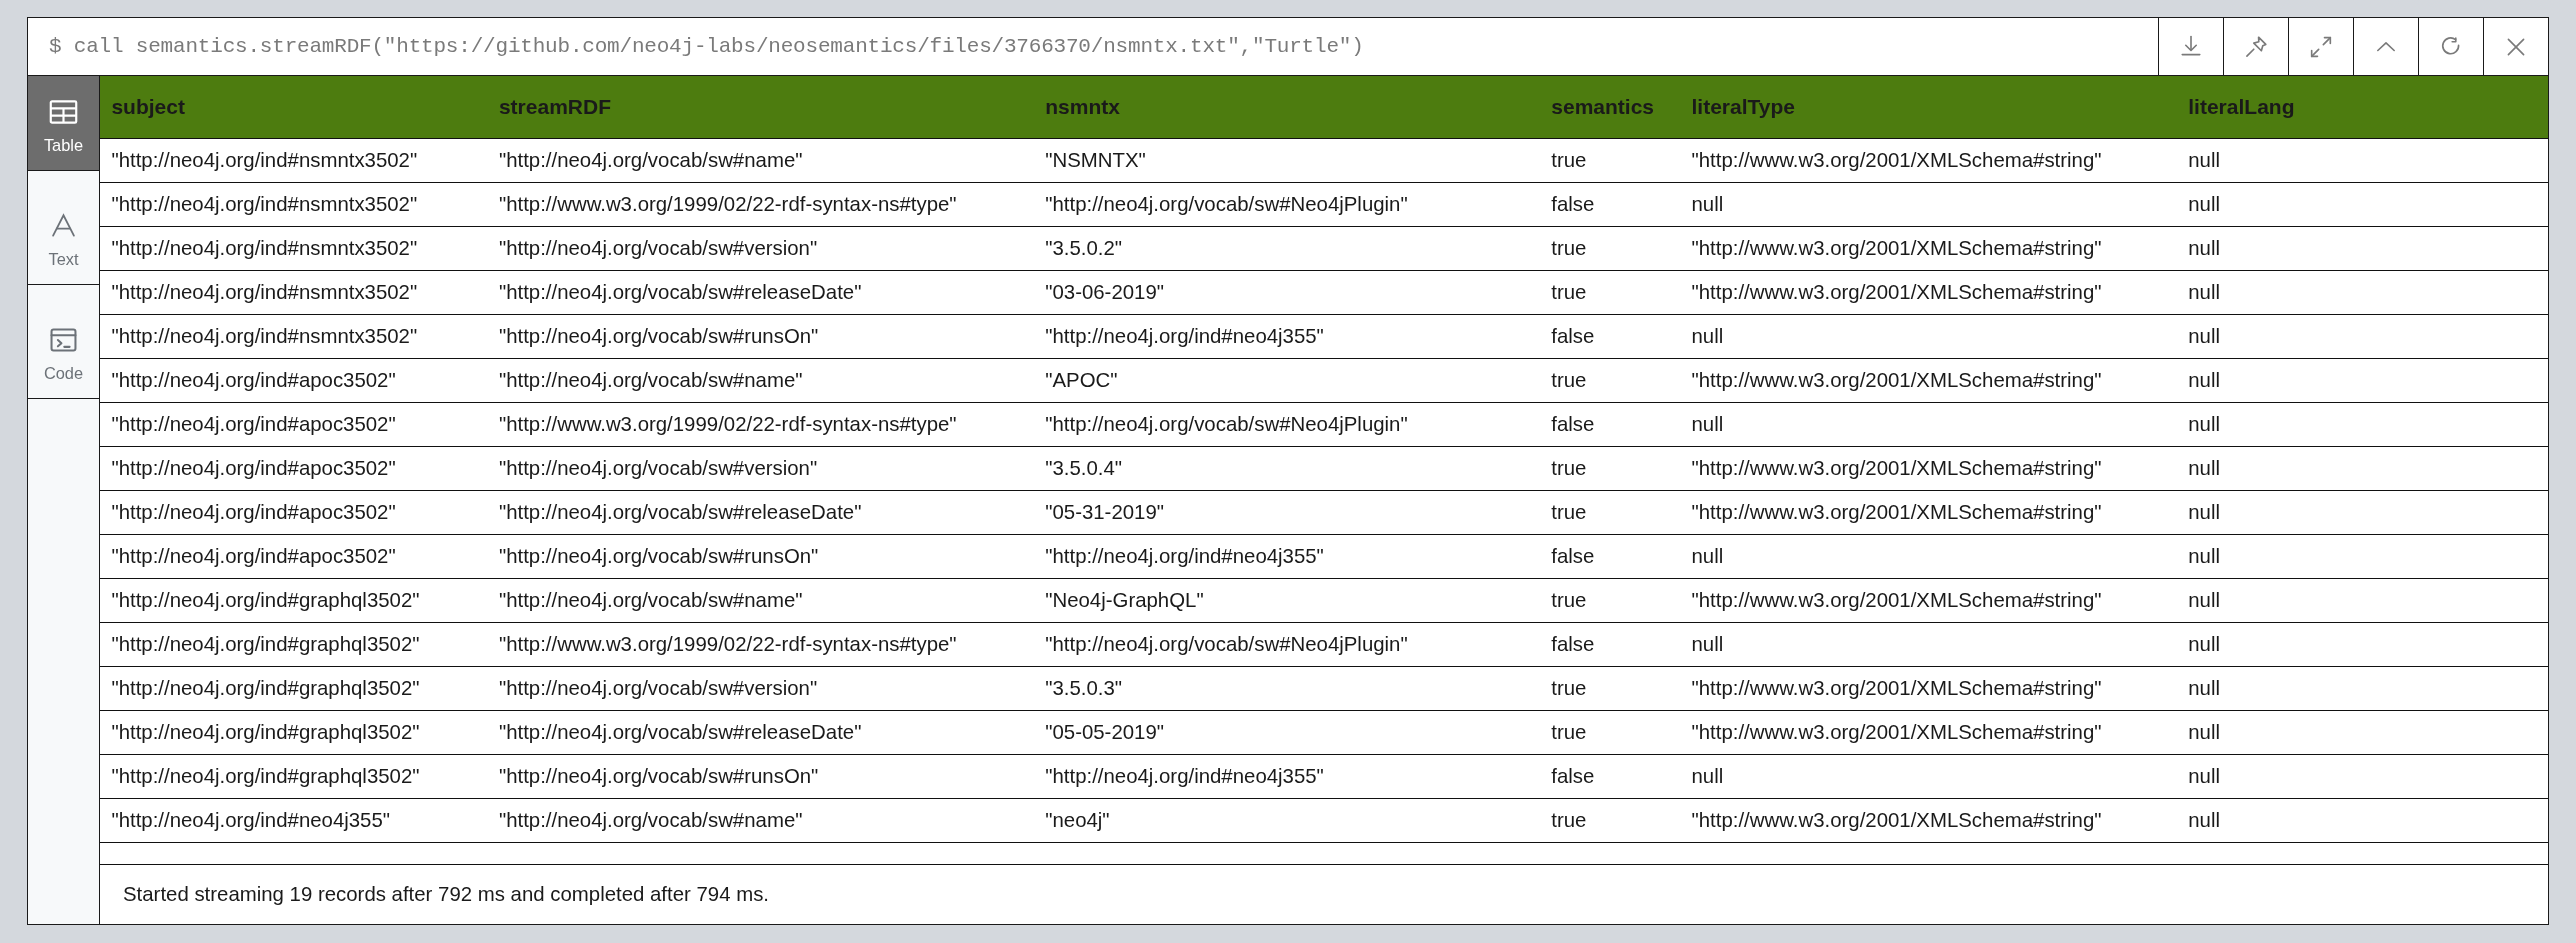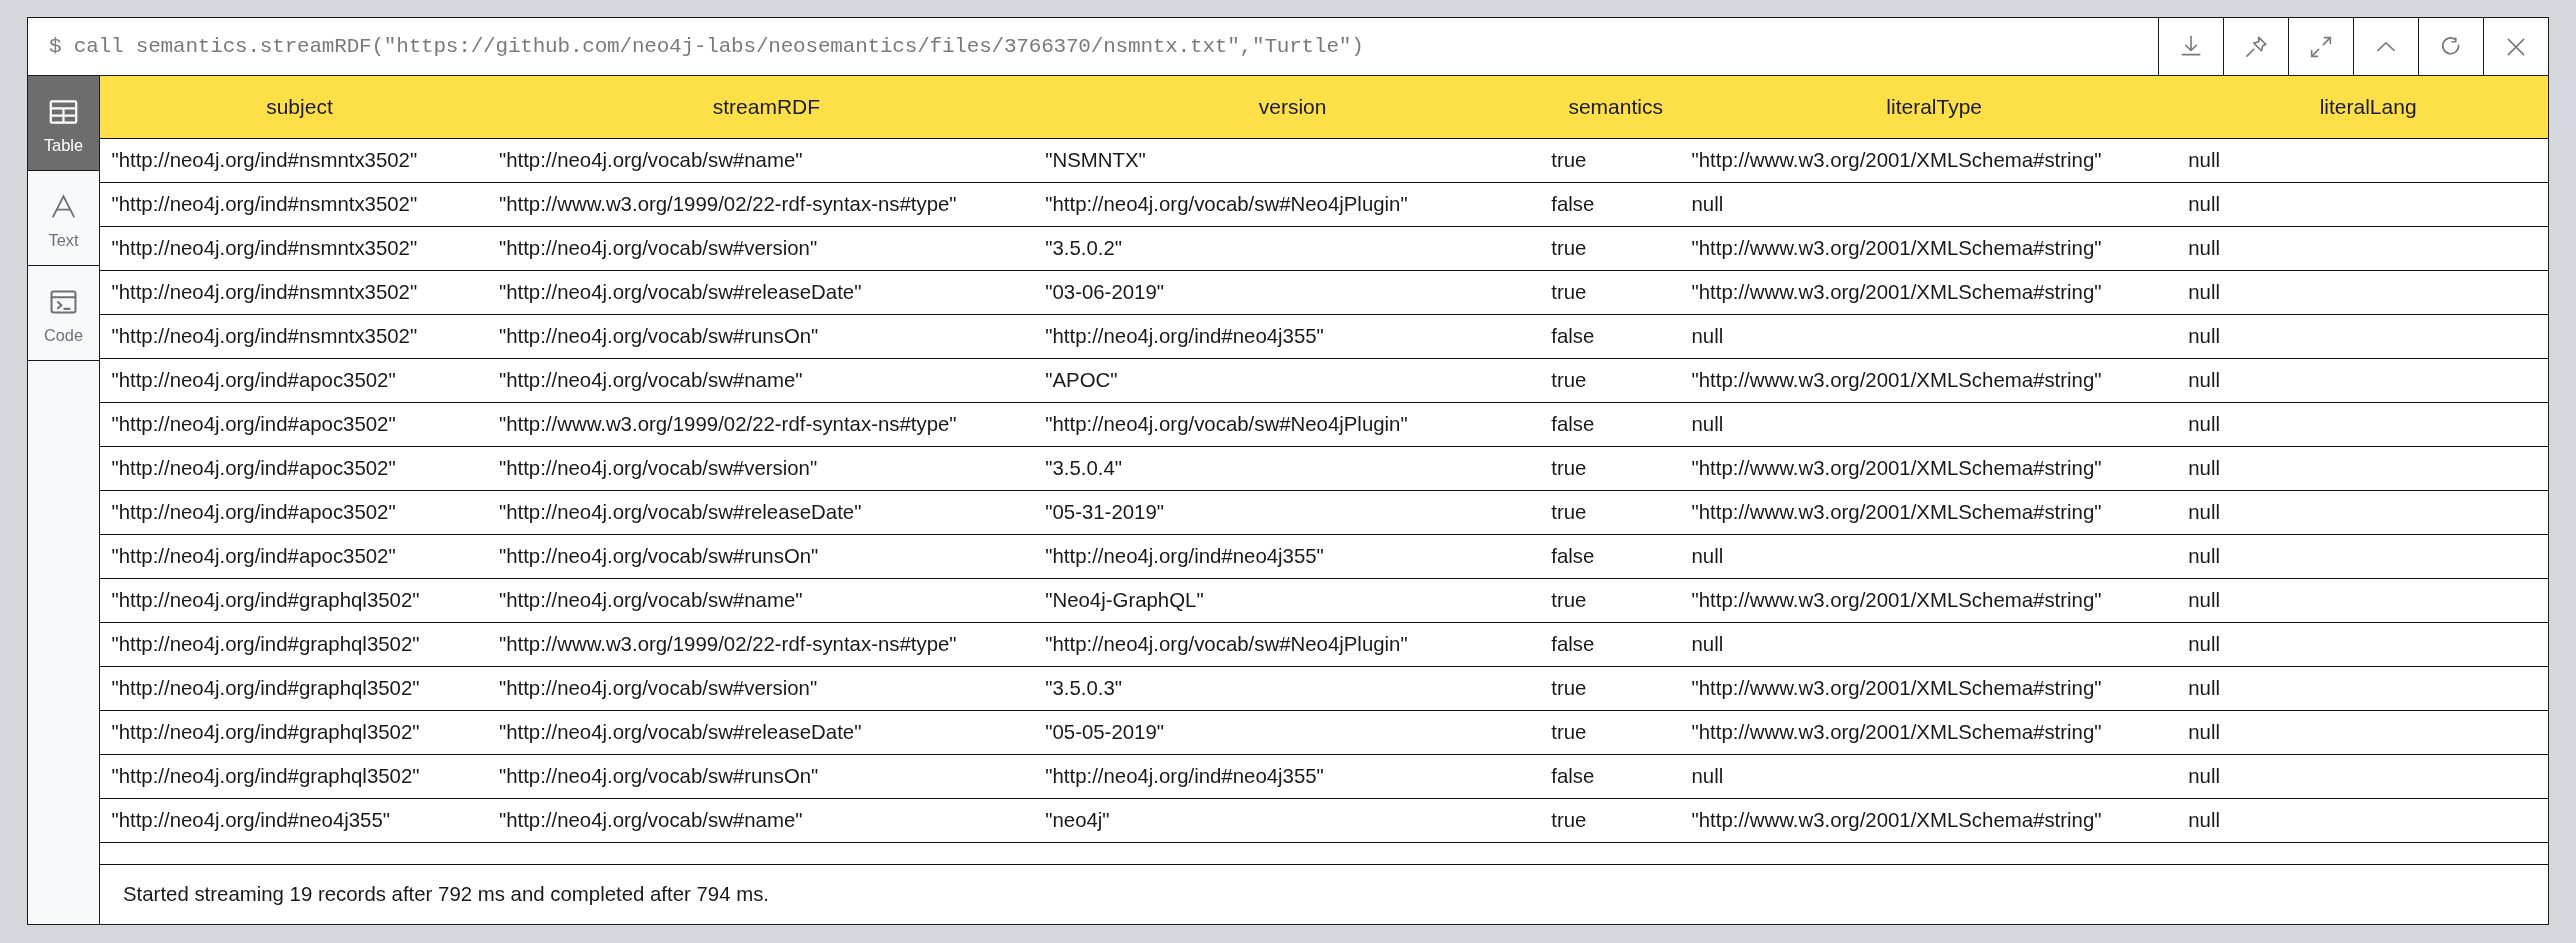--- a/index.html
+++ b/index.html
@@ -62,20 +62,21 @@
   }
 
   
   .rail {
     width: 72px;
     flex: 0 0 72px;
     background: #f7f9fa;
     border-right: 1.6px solid #1a1a1a;
     display: flex;
     flex-direction: column;
+    gap: 19px;
   }
   .rail-item {
     height: 95px;
     flex: 0 0 95px;
     border-bottom: 1.6px solid #1a1a1a;
     display: flex;
     flex-direction: column;
     align-items: center;
     justify-content: center;
     gap: 5.7px;
@@ -102,27 +103,27 @@
     position: relative;
   }
   table.rdf {
     width: 100%;
     border-collapse: collapse;
     table-layout: fixed;
     font-size: 20.4px;
     color: #1a1a1a;
   }
   table.rdf th {
-    text-align: center;
-    font-weight: normal;
+    text-align: left;
+    font-weight: bold;
     font-size: 21px;
     padding: 0 0 0 11.4px;
     height: 62px;
     vertical-align: middle;
-    background: #fde047;
+    background: #4d7c0f;
     border: none;
   }
   table.rdf td {
     padding: 0 0 0 11.4px;
     height: 44px;
     vertical-align: middle;
     border-top: 1.6px solid #111111;
     white-space: nowrap;
     overflow: hidden;
     text-overflow: clip;
@@ -252,21 +253,21 @@
               <col class="c-predicate">
               <col class="c-object">
             <col class="c-isliteral">
               <col class="c-literaltype">
               <col class="c-literallang">
           </colgroup>
           <thead>
             <tr>
               <th>subject</th>
               <th>streamRDF</th>
-              <th>version</th>
+              <th>nsmntx</th>
               <th>semantics</th>
               <th>literalType</th>
               <th>literalLang</th>
             </tr>
           </thead>
           <tbody id="table-body">
               <tr>
                 <td>"http://neo4j.org/ind#nsmntx3502"</td>
                 <td>"http://neo4j.org/vocab/sw#name"</td>
                 <td>"NSMNTX"</td>

